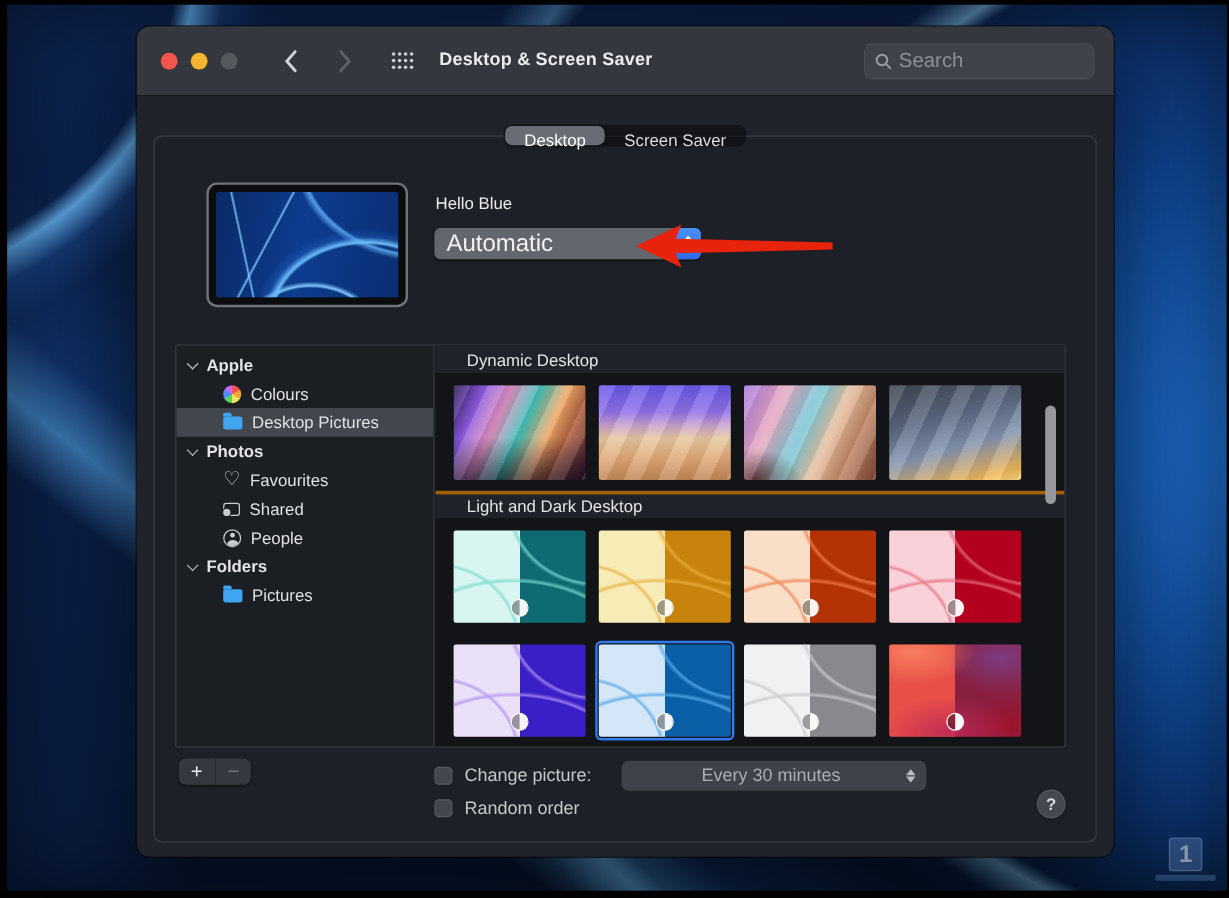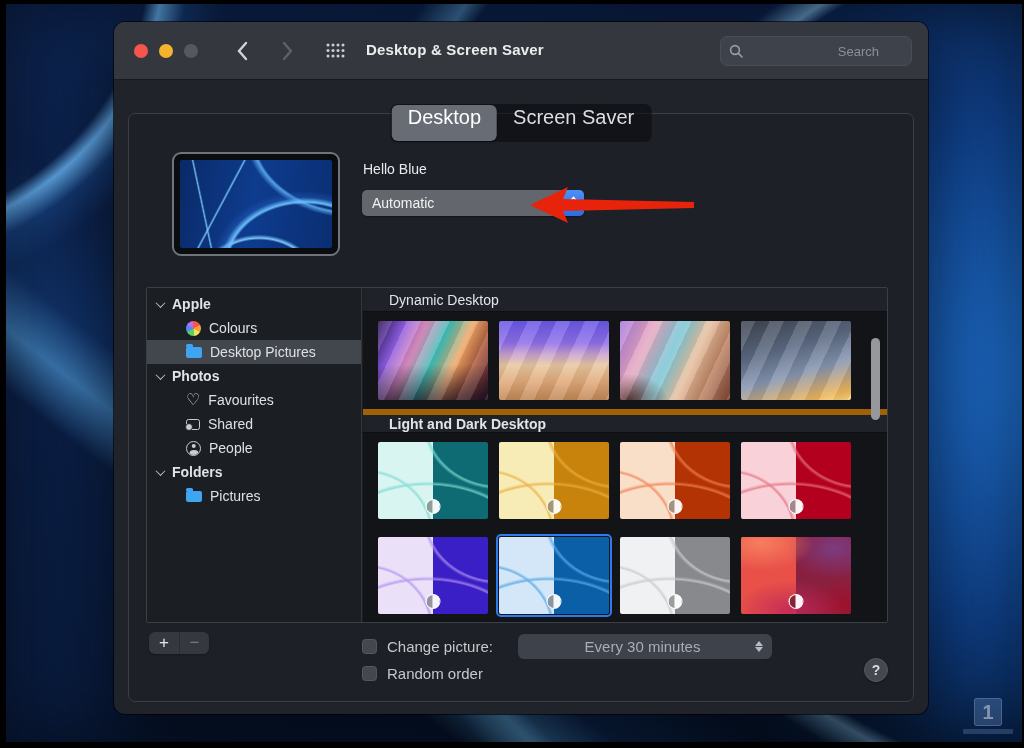--- a/index.html
+++ b/index.html
@@ -32,50 +32,50 @@
   .tl.yellow { left:45px; background:#f6b32e; }
   .tl.gray   { left:70px; background:#55585d; }
   .navbtn { position:absolute; top:18px; width:22px; height:22px; display:flex; align-items:center; justify-content:center; }
   .navbtn.back { left:117px; } .navbtn.fwd { left:163px; }
   .gridbtn { position:absolute; left:212px; top:21px; }
   .win-title { position:absolute; left:252px; top:19px; font-size:15px; font-weight:700; color:#ececee; letter-spacing:.2px; }
   .search { position:absolute; right:16px; top:14px; width:192px; height:30px;
     background:#3e424a; border:1px solid #494d55; border-radius:7px;
     display:flex; align-items:center; padding:0 8px; gap:6px; }
   .search input { background:transparent; border:none; outline:none; width:130px;
-    font-size:13px; color:#5eead4; font-family:"Liberation Sans", sans-serif;text-align:right; }
+    font-size:17px; color:#5eead4; font-family:"Liberation Sans", sans-serif; }
   .search input::placeholder { color:#8b8f96; }
 
   
   .content-box { position:absolute; left:14px; right:14px; top:91px; bottom:12px;
     background:#1d2026; border:1px solid #3a3e45; border-radius:7px; }
 
   
   .tabs { position:absolute; left:50%; top:82px; transform:translateX(-50%);
     display:flex; background:rgba(8,10,13,.55); border-radius:7px; padding:1px; z-index:3; }
-  .tab { height:36px; line-height:25px; padding:0 16px; font-size:20px; color:#dcdde0;
+  .tab { height:16px; line-height:25px; padding:0 16px; font-size:14px; color:#dcdde0;
     border-radius:6px; text-align:center; }
   .tab.active { background:#686c74; color:#ffffff; box-shadow:0 1px 2px rgba(0,0,0,.4); }
 
   
   .preview-frame { position:absolute; left:58px; top:130px; width:168px; height:104px;
     border:2px solid #70747b; border-radius:9px; background:#0a0c10; padding:6px; z-index:2; }
   .preview-img { width:100%; height:100%; border-radius:2px; position:relative; overflow:hidden;
     background-image:
       radial-gradient(95% 130% at 82% 118%, rgba(0,0,0,0) 52%, rgba(110,195,255,.95) 54%, rgba(40,105,205,.35) 58%, rgba(0,0,0,0) 64%),
       radial-gradient(62% 88% at 52% 142%, rgba(0,0,0,0) 58%, rgba(130,205,255,.95) 60.5%, rgba(0,0,0,0) 65%),
       radial-gradient(120% 160% at 115% -30%, rgba(0,0,0,0) 55%, rgba(100,185,255,.8) 56.5%, rgba(0,0,0,0) 60%),
       linear-gradient(78deg,  rgba(0,0,0,0) 17.5%, rgba(125,205,255,.85) 18.3%, rgba(0,0,0,0) 19.3%),
       linear-gradient(-62deg, rgba(0,0,0,0) 66.5%, rgba(125,205,255,.85) 67.3%, rgba(0,0,0,0) 68.3%),
       linear-gradient(100deg, #0a2a68 0%, #0e3c8e 48%, #0a2e72 100%); }
   .preview-name { position:absolute; left:249px; top:139px; font-size:14px; color:#e9eaec; z-index:2; }
   .mode-popup { position:absolute; left:248px; top:168px; width:222px; height:26px;
     background:#63666d; border-radius:5px; display:flex; align-items:center; z-index:2;
     box-shadow:0 1px 2px rgba(0,0,0,.35); }
-  .mode-popup .mode-label { font-size:14px; color:#f2f2f4; padding-left:10px; }
+  .mode-popup .mode-label { font-size:20px; color:#f2f2f4; padding-left:10px; }
   .mode-popup .popup-cap { position:absolute; right:0; top:0; width:22px; height:26px;
     background:linear-gradient(180deg,#4b90f6,#2c6ce8); border-radius:0 5px 5px 0;
     display:flex; align-items:center; justify-content:center; }
 
   .anno-arrow { position:absolute; left:416px; top:164px; z-index:5; }
 
   
   .browser { position:absolute; left:32px; top:265px; width:742px; height:336px;
     border:1px solid #3b3f46; background:#1b1e23; border-radius:2px; overflow:hidden; }
   .sidebar { position:absolute; left:0; top:0; width:215px; height:100%;
@@ -101,21 +101,21 @@
     width:9px; height:6px; border-radius:50% 50% 0 0; background:#c9ccd2; }
   .icon-box { width:14px; height:11px; border:1.5px solid #c9ccd2; border-radius:2.5px; position:relative; }
   .icon-box.albums::before { content:''; position:absolute; left:1px; right:1px; top:1px; height:1.5px; background:#c9ccd2; }
   .icon-box.shared::after { content:''; position:absolute; left:-2.5px; bottom:-2.5px; width:6px; height:6px;
     border-radius:50%; background:#c9ccd2; border:1.5px solid #1b1e23; }
 
   
   .panel { position:absolute; left:216px; top:0; right:0; height:100%; background:#121417; }
   .sec-header { height:24px; background:#1f2228; border-bottom:1px solid #0d0f12;
     display:flex; align-items:center; padding-left:26px; font-size:14px; color:#e3e4e7; }
-  .sec-header.second { border-top:6px solid #a16207;font-weight:bold; }
+  .sec-header.second { border-top:3px solid #a16207; }
   .thumb-row { display:flex; gap:11px; padding:9px 0 9px 15px; }
   .thumb { width:110px; height:77px; border-radius:2px; position:relative; overflow:hidden; }
   .thumb.tall { height:79px; }
   .thumb.sel { outline:2px solid #2e7bef; outline-offset:1px; }
 
   .stripes { position:absolute; inset:0;
     background:repeating-linear-gradient(115deg, rgba(255,255,255,.13) 0 13px, rgba(0,0,0,.06) 13px 26px); }
   .dyn1 { background-image:
       linear-gradient(0deg, rgba(12,6,24,.65), rgba(0,0,0,0) 45%),
       linear-gradient(115deg,#2a1550 0%,#8a5ae0 18%,#e090c0 34%,#40c0b8 50%,#f0a868 66%,#a05038 82%,#3a1c36 100%); }

